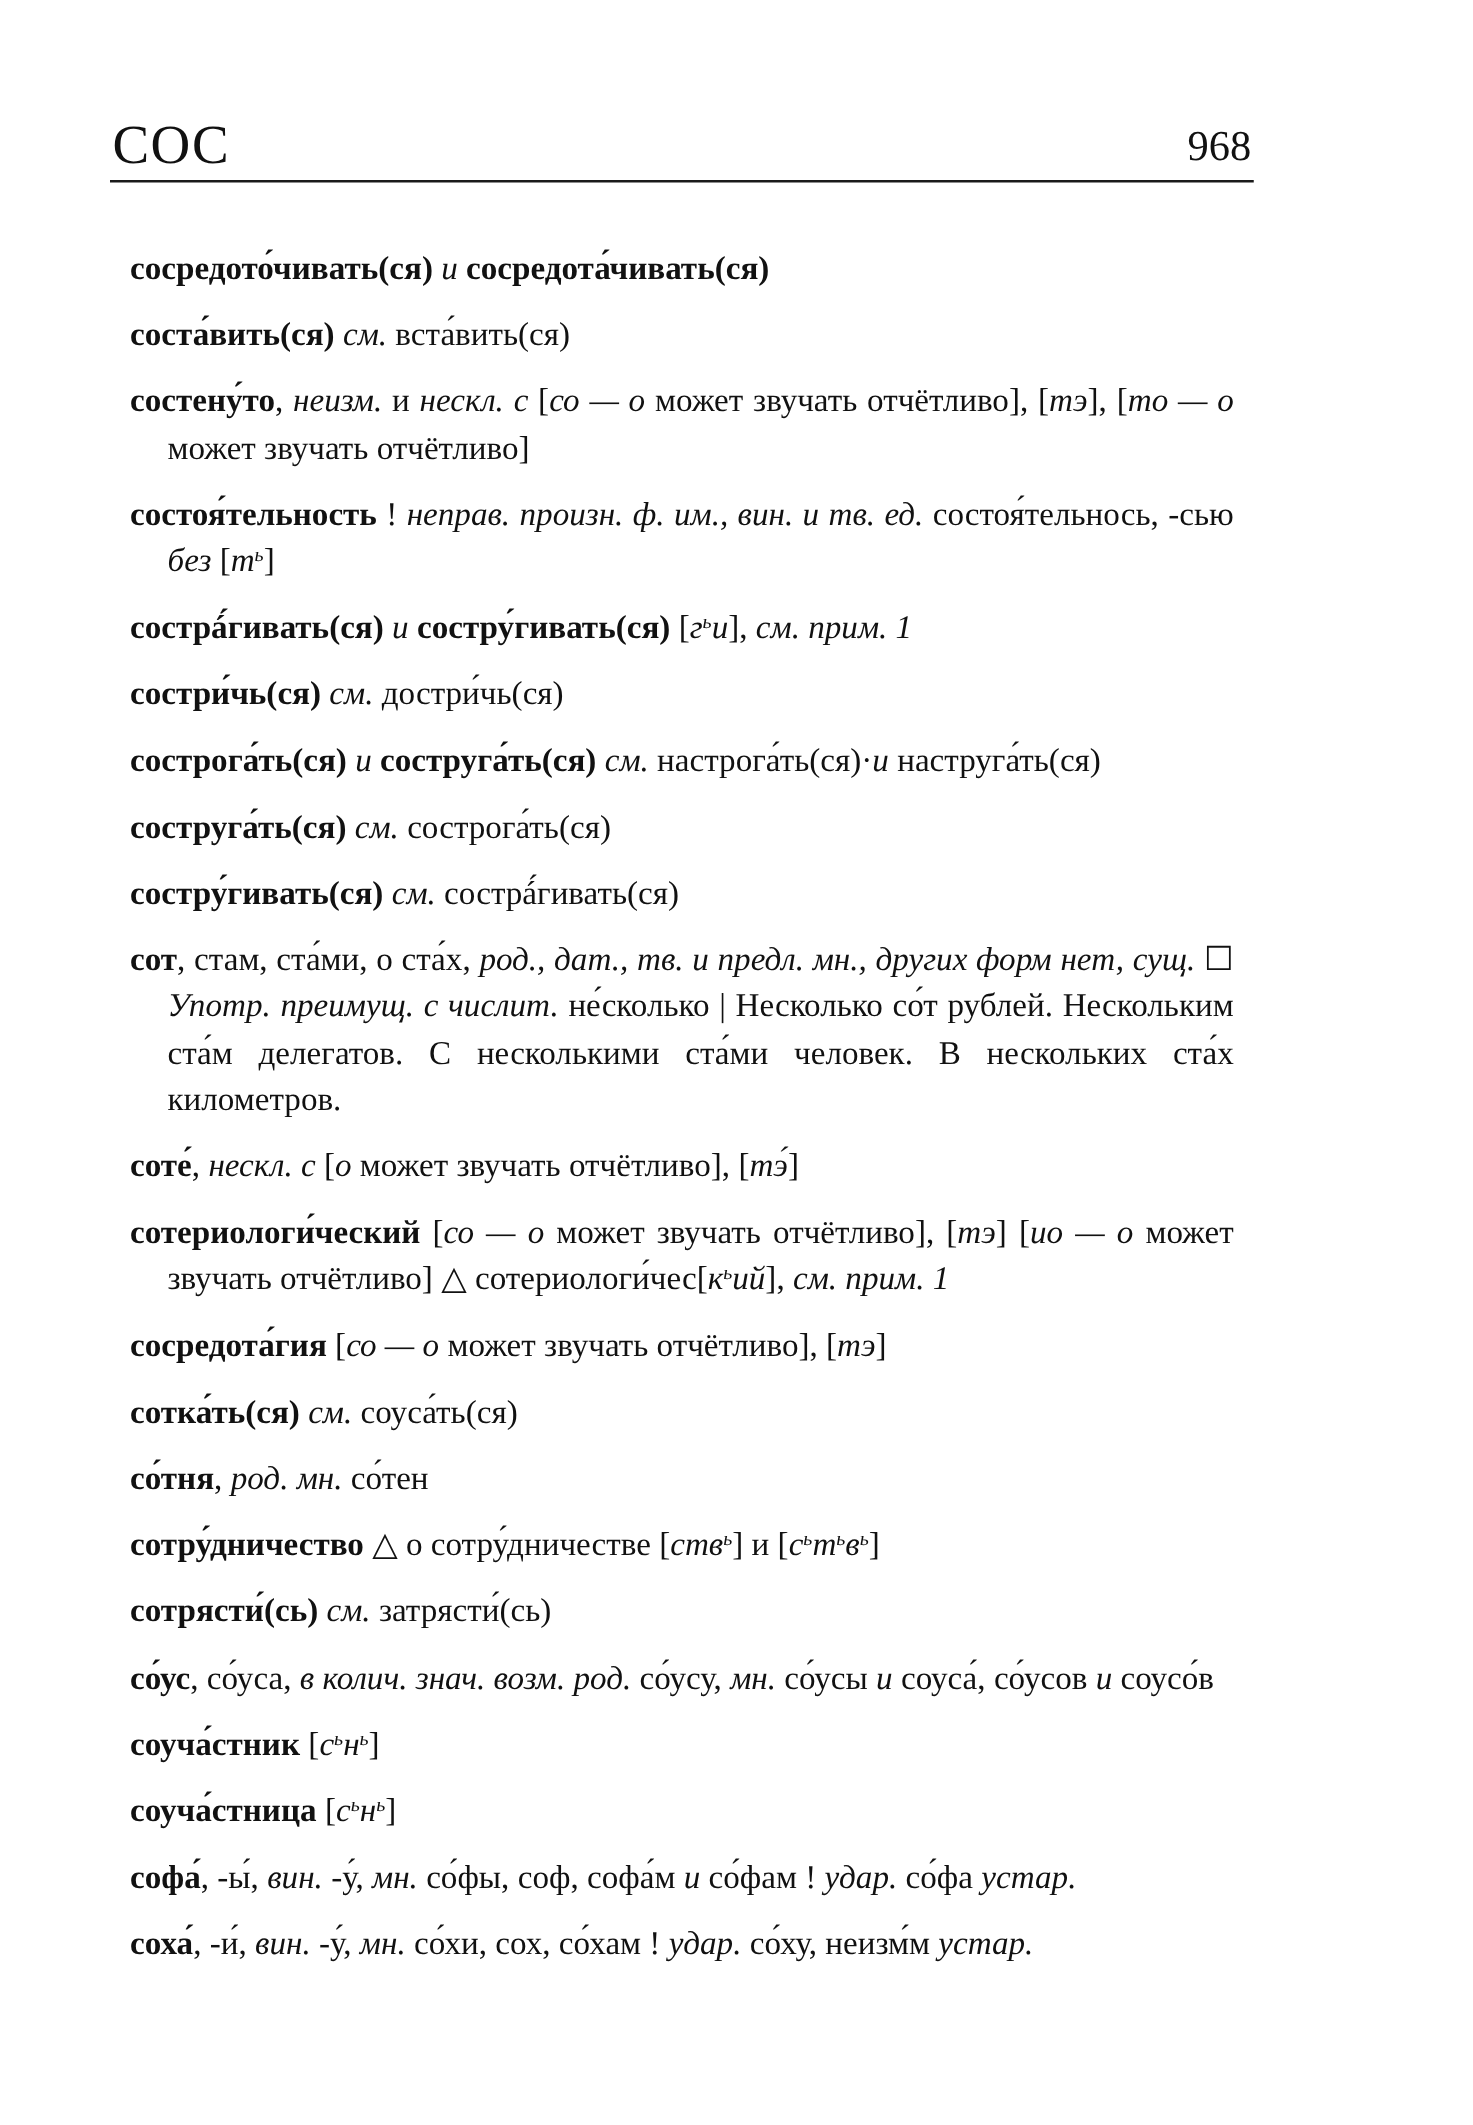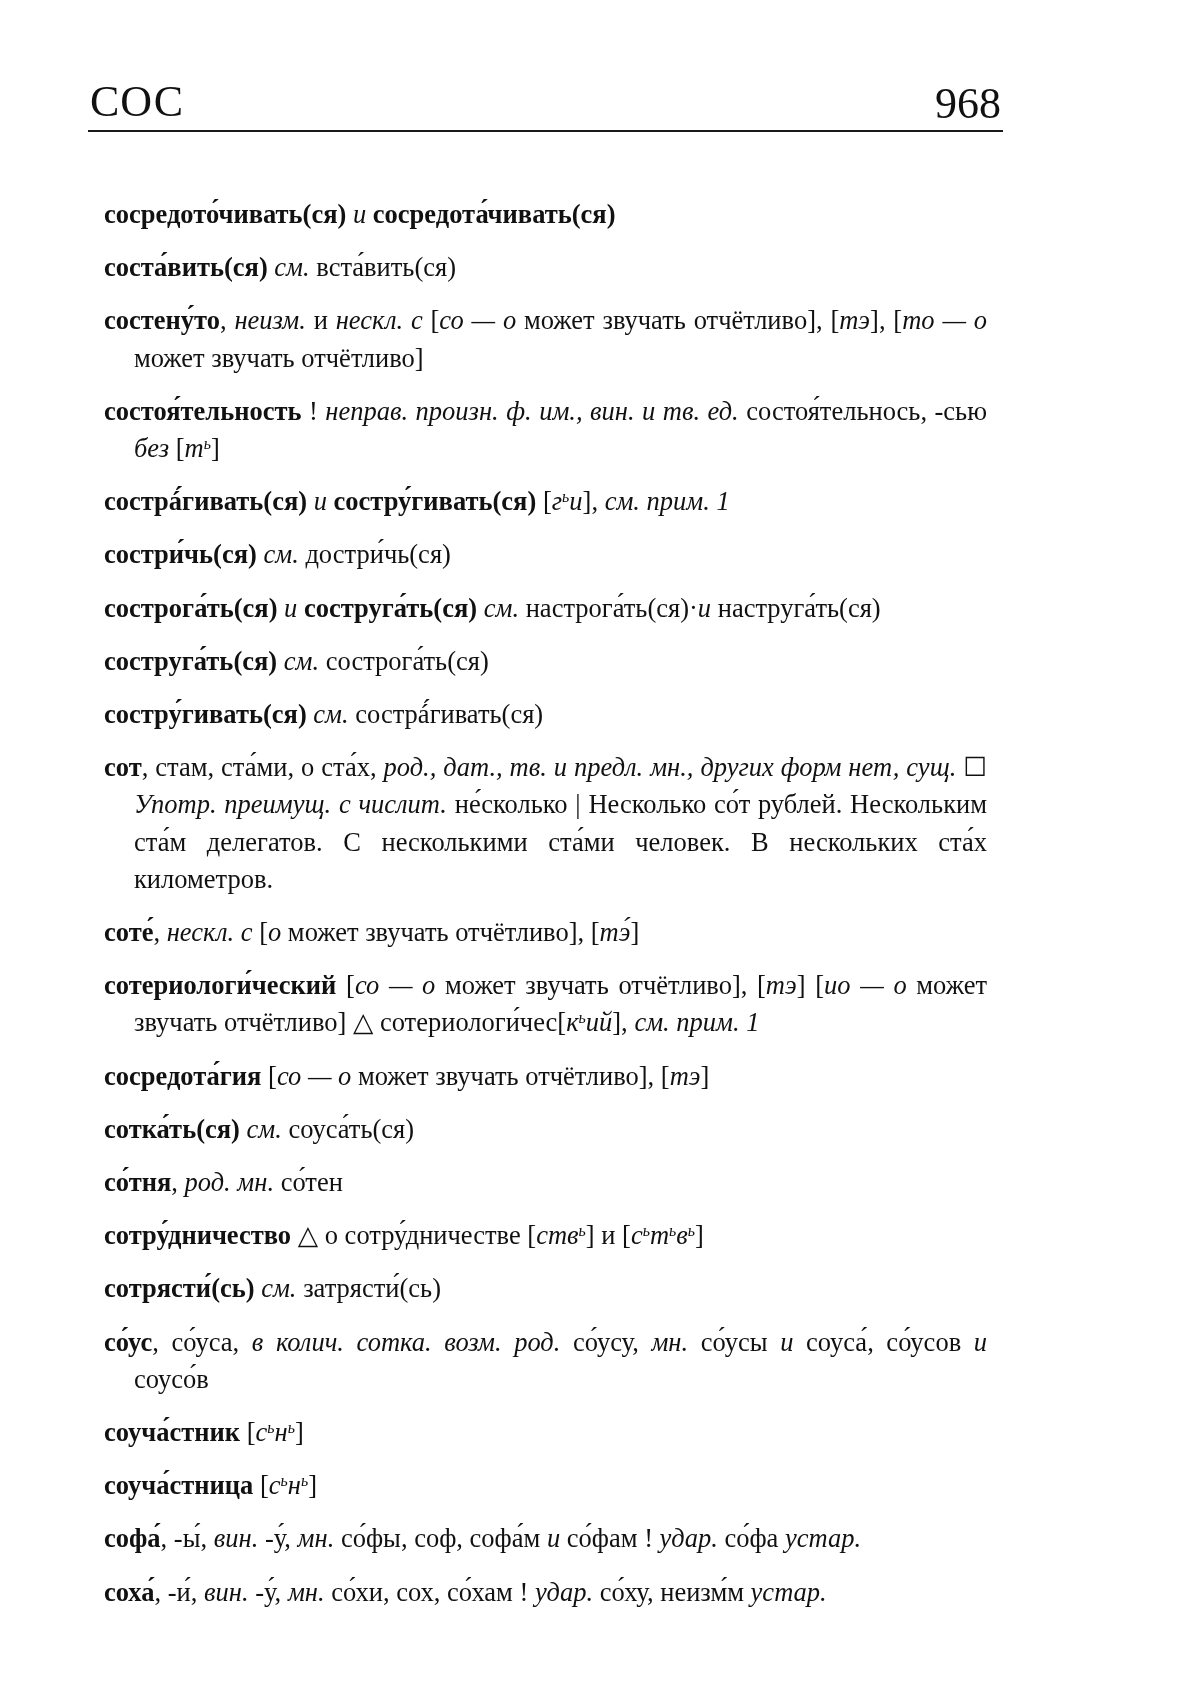--- a/index.html
+++ b/index.html
@@ -2,30 +2,30 @@
 <html><head>
   <meta charset="utf-8">
   <style>
     html, body { margin: 0; padding: 0; background: #ffffff; }
     body { width: 1178px; height: 1700px; position: relative; overflow: hidden; color: #111; }
     .page {
       position: absolute; left: 88px; top: 0; width: 915px;
       font-family: "Liberation Serif", "DejaVu Serif", serif;
     }
     .header {
-      position: absolute; left: 0; top: 78px; width: 915px; height: 52px;
+      position: absolute; left: 0; top: 92px; width: 915px; height: 52px;
       border-bottom: 2px solid #1a1a1a;
       font-family: Liberation Serif, serif;
     }
     .running-head {
       position: absolute; left: 2px; top: 0; font-size: 44px; line-height: 48px;
       font-weight: normal; letter-spacing: 1px;
     }
     .page-number {
-      position: absolute; right: 2px; top: 6px; font-size: 44px; line-height: 40px;
+      position: absolute; right: 2px; top: 6px; font-size: 34px; line-height: 40px;
     }
     .entries { position: absolute; left: 0; top: 180px; width: 915px; }
     .entry {
       font-size: 26.5px; line-height: 37.2px;
       padding-left: 30px; text-indent: -30px;
       margin: 16px; text-align: justify;
     }
     .hw { font-weight: bold; font-family: "Liberation Sans Narrow", "Liberation Serif", serif; }
     .it { font-style: italic; }
     sup.sm { font-size: 60%; vertical-align: 8px; line-height: 0; }
@@ -49,19 +49,19 @@
       <p class="entry"><span class="hw">соструга́ть(ся)</span><span> </span><span class="it">см.</span><span> сострога́ть(ся)</span></p>
       <p class="entry"><span class="hw">состру́гивать(ся)</span><span> </span><span class="it">см.</span><span> сострá́гивать(ся)</span></p>
       <p class="entry"><span class="hw">сот</span><span>, стам, ста́ми, о ста́х, </span><span class="it">род., дат., тв. и предл. мн., других форм нет, сущ.</span><span> ☐ </span><span class="it">Употр. преимущ. с числит.</span><span> не́сколько | Несколько со́т рублей. Нескольким ста́м делегатов. С несколькими ста́ми человек. В нескольких ста́х километров.</span></p>
       <p class="entry"><span class="hw">соте́</span><span>, </span><span class="it">нескл. с</span><span> [</span><span class="it">о</span><span> может звучать отчётливо], [</span><span class="it">тэ́</span><span>]</span></p>
       <p class="entry"><span class="hw">сотериологи́ческий</span><span> [</span><span class="it">со — о</span><span> может звучать отчётливо], [</span><span class="it">тэ</span><span>] [</span><span class="it">ио — о</span><span> может звучать отчётливо] △ сотериологи́чес[</span><span class="it">к</span><sup class="sm it">ь</sup><span class="it">ий</span><span>], </span><span class="it">см. прим. 1</span></p>
       <p class="entry"><span class="hw">сосредота́гия</span><span> [</span><span class="it">со — о</span><span> может звучать отчётливо], [</span><span class="it">тэ</span><span>]</span></p>
       <p class="entry"><span class="hw">сотка́ть(ся)</span><span> </span><span class="it">см.</span><span> соуса́ть(ся)</span></p>
       <p class="entry"><span class="hw">со́тня</span><span>, </span><span class="it">род. мн.</span><span> со́тен</span></p>
       <p class="entry"><span class="hw">сотру́дничество</span><span> △ о сотру́дничестве [</span><span class="it">ств</span><sup class="sm it">ь</sup><span>] и [</span><span class="it">с</span><sup class="sm it">ь</sup><span class="it">т</span><sup class="sm it">ь</sup><span class="it">в</span><sup class="sm it">ь</sup><span>]</span></p>
       <p class="entry"><span class="hw">сотрясти́(сь)</span><span> </span><span class="it">см.</span><span> затрясти́(сь)</span></p>
-      <p class="entry"><span class="hw">со́ус</span><span>, со́уса, </span><span class="it">в колич. сотка. возм. род.</span><span> со́усу, </span><span class="it">мн.</span><span> со́усы </span><span class="it">и</span><span> соуса́, со́усов </span><span class="it">и</span><span> соусо́в</span></p>
+      <p class="entry"><span class="hw">со́ус</span><span>, со́уса, </span><span class="it">в колич. знач. возм. род.</span><span> со́усу, </span><span class="it">мн.</span><span> со́усы </span><span class="it">и</span><span> соуса́, со́усов </span><span class="it">и</span><span> соусо́в</span></p>
       <p class="entry"><span class="hw">соуча́стник</span><span> [</span><span class="it">с</span><sup class="sm it">ь</sup><span class="it">н</span><sup class="sm it">ь</sup><span>]</span></p>
       <p class="entry"><span class="hw">соуча́стница</span><span> [</span><span class="it">с</span><sup class="sm it">ь</sup><span class="it">н</span><sup class="sm it">ь</sup><span>]</span></p>
       <p class="entry"><span class="hw">софа́</span><span>, -ы́, </span><span class="it">вин.</span><span> -у́, </span><span class="it">мн.</span><span> со́фы, соф, софа́м </span><span class="it">и</span><span> со́фам ! </span><span class="it">удар.</span><span> со́фа </span><span class="it">устар.</span></p>
       <p class="entry"><span class="hw">соха́</span><span>, -и́, </span><span class="it">вин.</span><span> -у́, </span><span class="it">мн.</span><span> со́хи, сох, со́хам ! </span><span class="it">удар.</span><span> со́ху, неизм́м </span><span class="it">устар.</span></p>
     </div>
 </div>
 
 </body></html>

